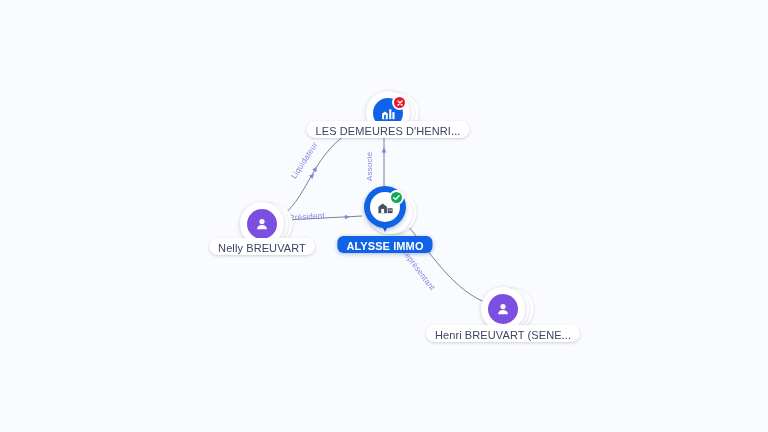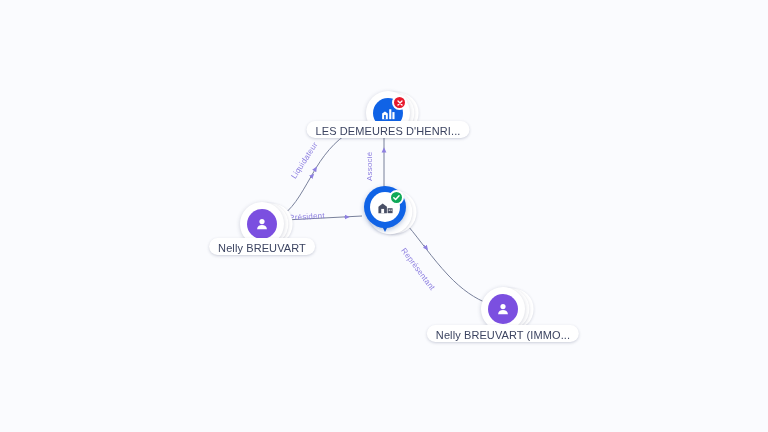--- a/index.html
+++ b/index.html
@@ -237,20 +237,21 @@
           <rect x="19.2" y="15" width="1.6" height="1.6" fill="#ffffff"></rect>
         </svg>
       </div>
     </div>
     <div class="badge ok" style="left:4px; top:-22px;">
       <svg width="9" height="9" viewBox="0 0 12 12" aria-hidden="true">
         <path d="M2.4 6.3 L4.8 8.7 L9.4 3.6" stroke="#ffffff" stroke-width="2" fill="none" stroke-linecap="round" stroke-linejoin="round"></path>
       </svg>
     </div>
   </div>
+  <div class="node-label selected" style="left:385px; top:236px;">ALYSSE IMMO</div>
 
   <div class="node" style="left:262px; top:224px;">
     <div class="node-stack">
       <div class="stack-card c3"></div>
       <div class="stack-card c2"></div>
       <div class="avatar-ring">
         <div class="avatar-disc person">
           <svg width="16" height="16" viewBox="0 0 24 24" aria-hidden="true">
             <circle cx="12" cy="8.4" r="3.9" fill="#ffffff"></circle>
             <path d="M4.6 20 C4.6 15.6 8 13.4 12 13.4 C16 13.4 19.4 15.6 19.4 20 Z" fill="#ffffff"></path>
@@ -268,15 +269,15 @@
       <div class="avatar-ring">
         <div class="avatar-disc person">
           <svg width="16" height="16" viewBox="0 0 24 24" aria-hidden="true">
             <circle cx="12" cy="8.4" r="3.9" fill="#ffffff"></circle>
             <path d="M4.6 20 C4.6 15.6 8 13.4 12 13.4 C16 13.4 19.4 15.6 19.4 20 Z" fill="#ffffff"></path>
           </svg>
         </div>
       </div>
     </div>
   </div>
-  <div class="node-label" style="left:503px; top:325px;">Nelly BREUVART (IMMO...</div>
+  <div class="node-label" style="left:503px; top:325px;">Henri BREUVART (SENE...</div>
 
 </div>
 
 </body></html>

